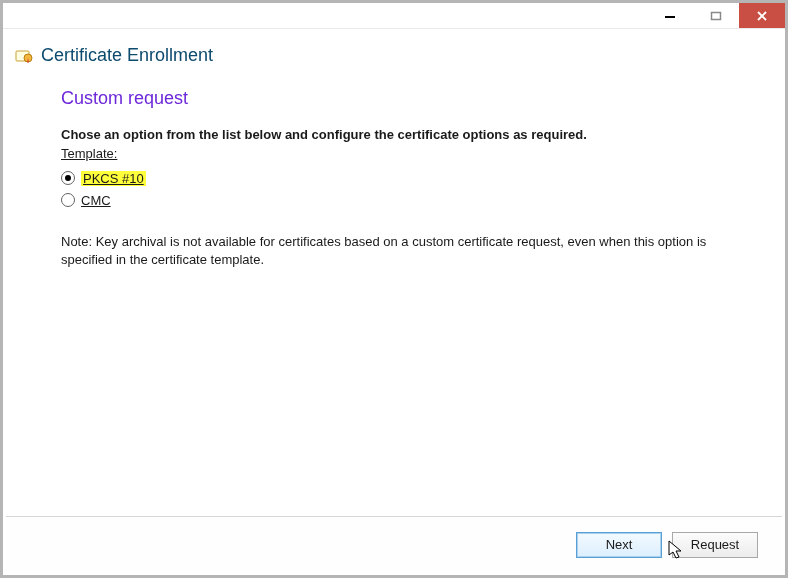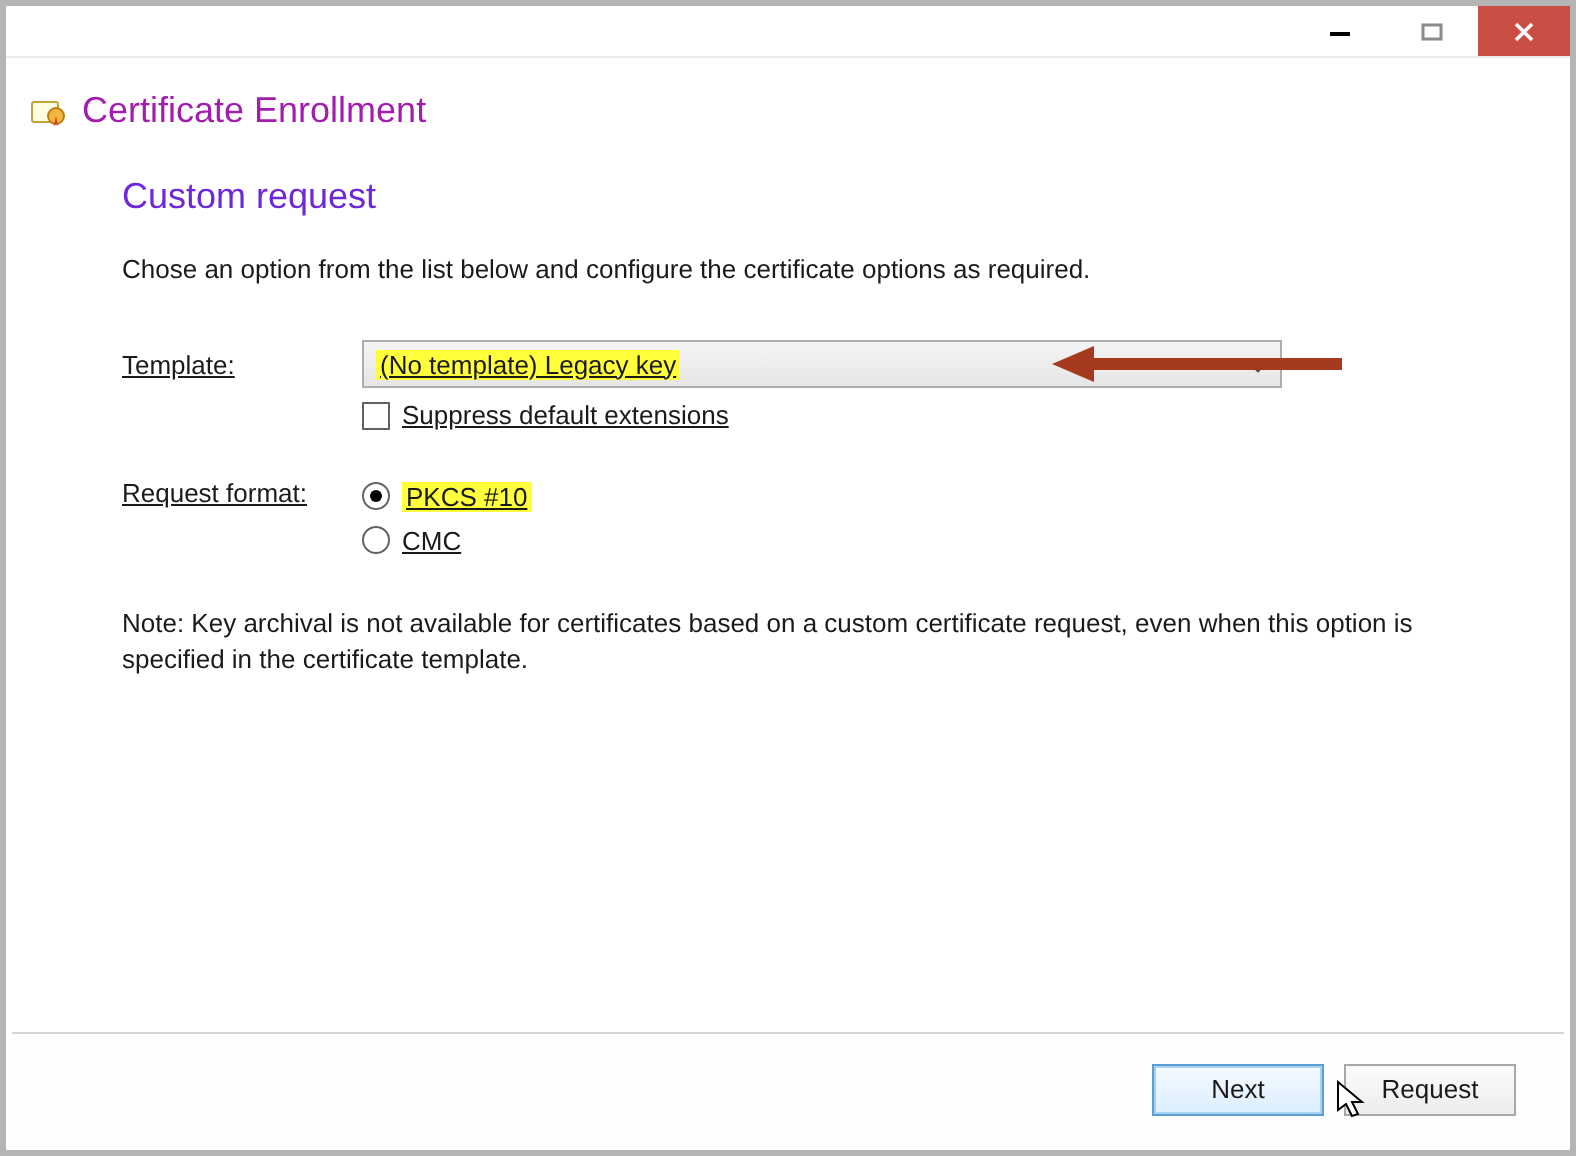--- a/index.html
+++ b/index.html
@@ -48,33 +48,33 @@
     display: flex;
     align-items: center;
     gap: 8px;
   }
   .cert-icon {
     width: 18px; height: 18px;
     display: inline-block;
   }
   .header-title {
     font-size: 18px;
-    color: #a21caf;
+    color: #0c4a6e;
   }
   
   .content {
     padding: 14px 50px 0 58px;
   }
   .section-title {
     font-size: 18px;
     color: #6d28d9;
     margin-bottom: 18px;
   }
   .instruction {
-    margin-bottom: 28px;
+    font-weight: bold;
   }
   .form-row {
     display: flex;
     align-items: baseline;
     margin-bottom: 6px;
     text-decoration: underline;
   }
   .label-col {
     width: 120px;
     padding-top: 4px;
@@ -212,42 +212,23 @@
     </span>
     <span class="header-title">Certificate Enrollment</span>
   </div>
 
   <div class="content">
     <div class="section-title">Custom request</div>
     <div class="instruction">Chose an option from the list below and configure the certificate options as required.</div>
 
     <div class="form-row">
       <div class="label-col">Template:</div>
-      <div class="field-col">
-        <div class="dropdown">
-          <span class="dd-text">(No template) Legacy key</span>
-          <span class="chev">
-            <svg width="10" height="6">
-                <path d="M0 0 L5 5 L10 0" fill="none" stroke="#4a4a4a" stroke-width="1.3"></path>
-              </svg>
-          </span>
-        </div>
-        <svg class="arrow-annot" width="160" height="30">
-          <line x1="20" y1="14" x2="150" y2="14" stroke="#a63a1e" stroke-width="6"></line>
-          <polygon points="5,14 26,5 26,23" fill="#a63a1e"></polygon>
-        </svg>
-        <div class="check-row">
-          <span class="checkbox"></span>
-          <span>Suppress default extensions</span>
-        </div>
-      </div>
     </div>
 
     <div class="form-row">
-      <div class="label-col">Request format:</div>
       <div class="field-col">
         <div class="radio-row">
           <span class="radio selected"></span>
           <span class="radio-label hl">PKCS #10</span>
         </div>
         <div class="radio-row">
           <span class="radio"></span>
           <span class="radio-label">CMC</span>
         </div>
       </div>

